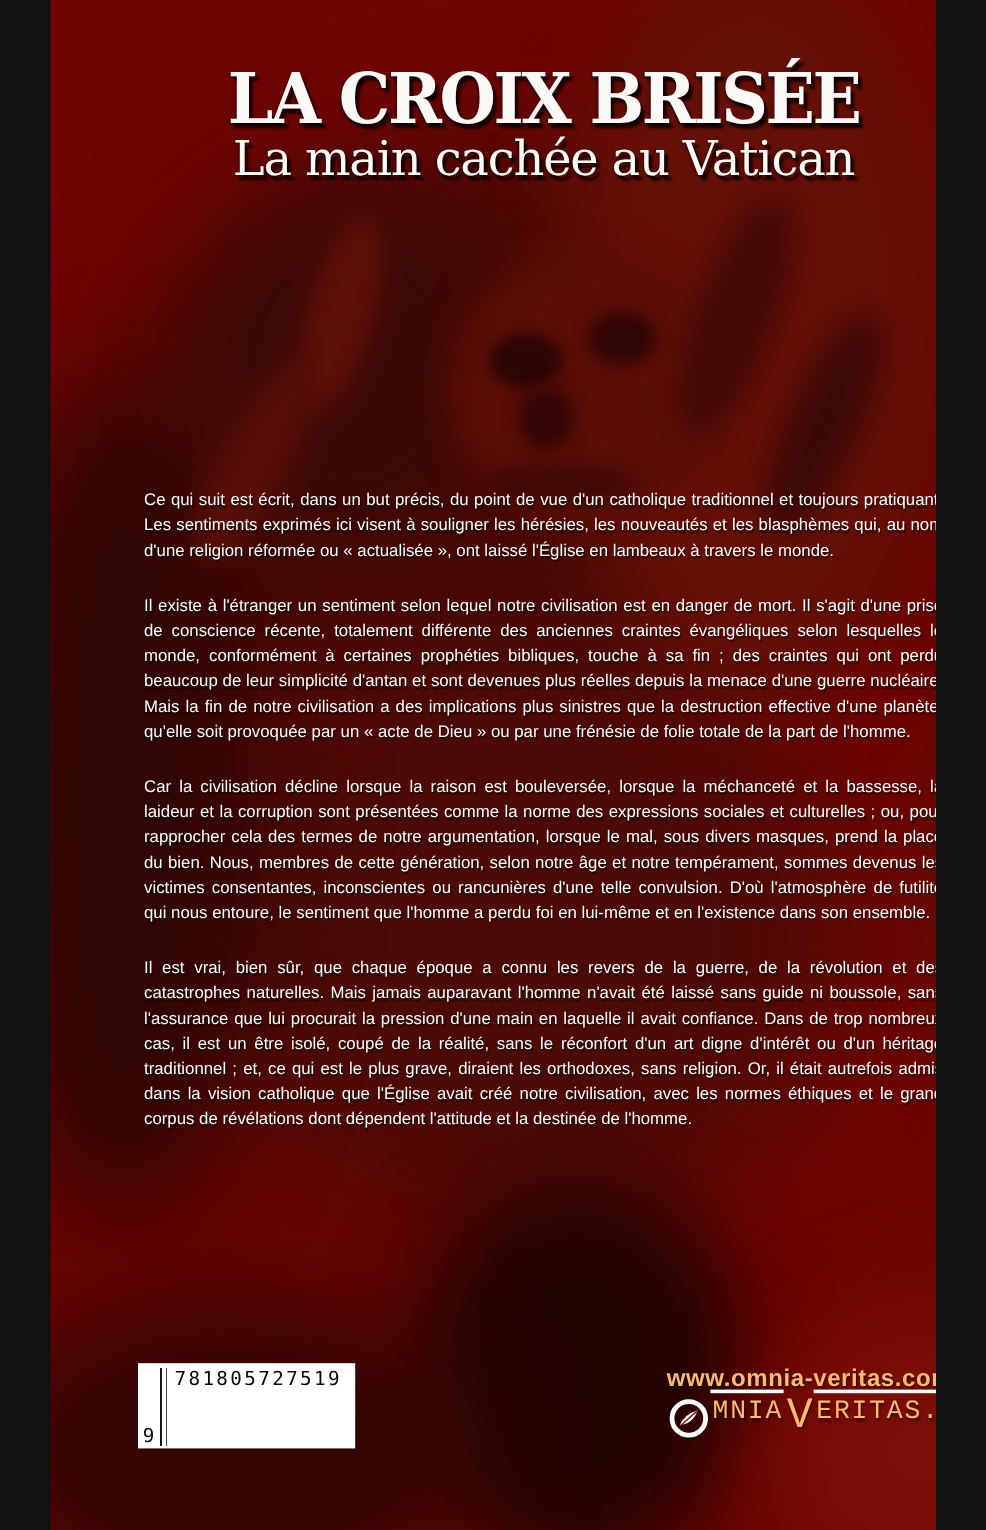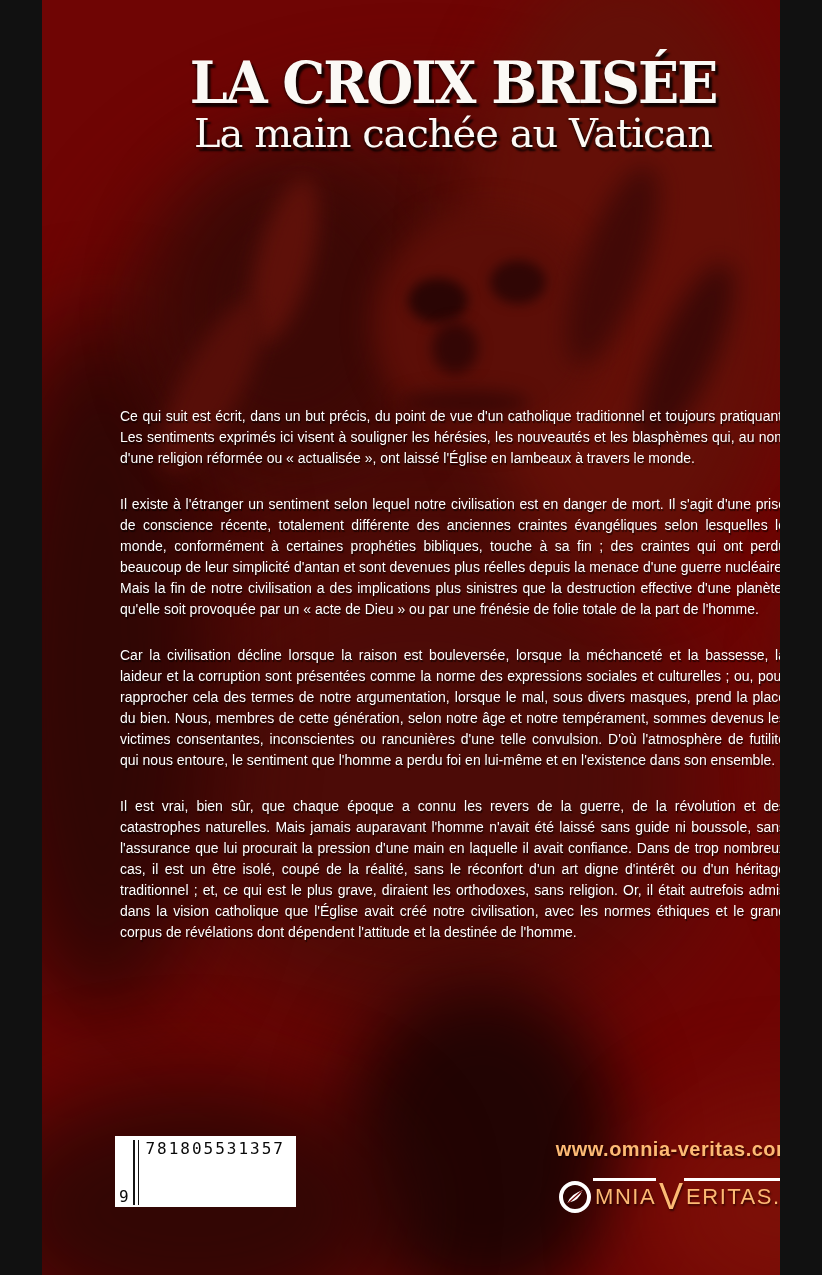--- a/index.html
+++ b/index.html
@@ -96,23 +96,23 @@
   
   .publisher {
     position:absolute; left:493px; top:1138px; width:280px; z-index:5;
     text-align:center; color:#fdba74;
   }
   .pub-website {
     font-weight:bold; font-size:20px; letter-spacing:0.5px;
     text-shadow:1px 2px 2px rgba(0,0,0,0.6);
   }
   .pub-logo {
-    margin-top:20px;
-    display:flex; align-items:center; justify-content:center;
-    font-family:Liberation Sans, sans-serif;
+    margin-top:5px;
+    display:flex; align-items:flex-start; justify-content:center;
+    font-family:Liberation Mono, monospace;
     text-shadow:1px 2px 2px rgba(0,0,0,0.5);
   }
   .logo-o {
     position:relative; width:32px; height:32px; flex:0 0 32px;
     border:4px solid #fff; border-radius:50%;
     box-sizing:border-box; align-self:center; margin-right:2px;
   }
   .logo-o svg { position:absolute; inset:0; width:100%; height:100%; }
   .logo-sm {
     position:relative; font-size:22px; letter-spacing:1.5px; line-height:1;
@@ -162,21 +162,21 @@
     <p>Il est vrai, bien sûr, que chaque époque a connu les revers de la guerre, de la révolution et des catastrophes naturelles. Mais jamais auparavant l'homme n'avait été laissé sans guide ni boussole, sans l'assurance que lui procurait la pression d'une main en laquelle il avait confiance. Dans de trop nombreux cas, il est un être isolé, coupé de la réalité, sans le réconfort d'un art digne d'intérêt ou d'un héritage traditionnel ; et, ce qui est le plus grave, diraient les orthodoxes, sans religion. Or, il était autrefois admis dans la vision catholique que l'Église avait créé notre civilisation, avec les normes éthiques et le grand corpus de révélations dont dépendent l'attitude et la destinée de l'homme.</p>
   </main>
 
   <div class="barcode">
     <div class="barcode-row">
       <span class="barcode-lead">9</span>
       <div class="barcode-main">
         <div class="barcode-bars"></div>
         <div class="barcode-digits">
           <span>781805</span>
-          <span>531357</span>
+          <span>727519</span>
         </div>
       </div>
     </div>
   </div>
 
   <div class="publisher">
     <div class="pub-website">www.omnia-veritas.com</div>
     <div class="pub-logo">
       <span class="logo-o">
         <svg viewBox="0 0 32 32" aria-hidden="true">

